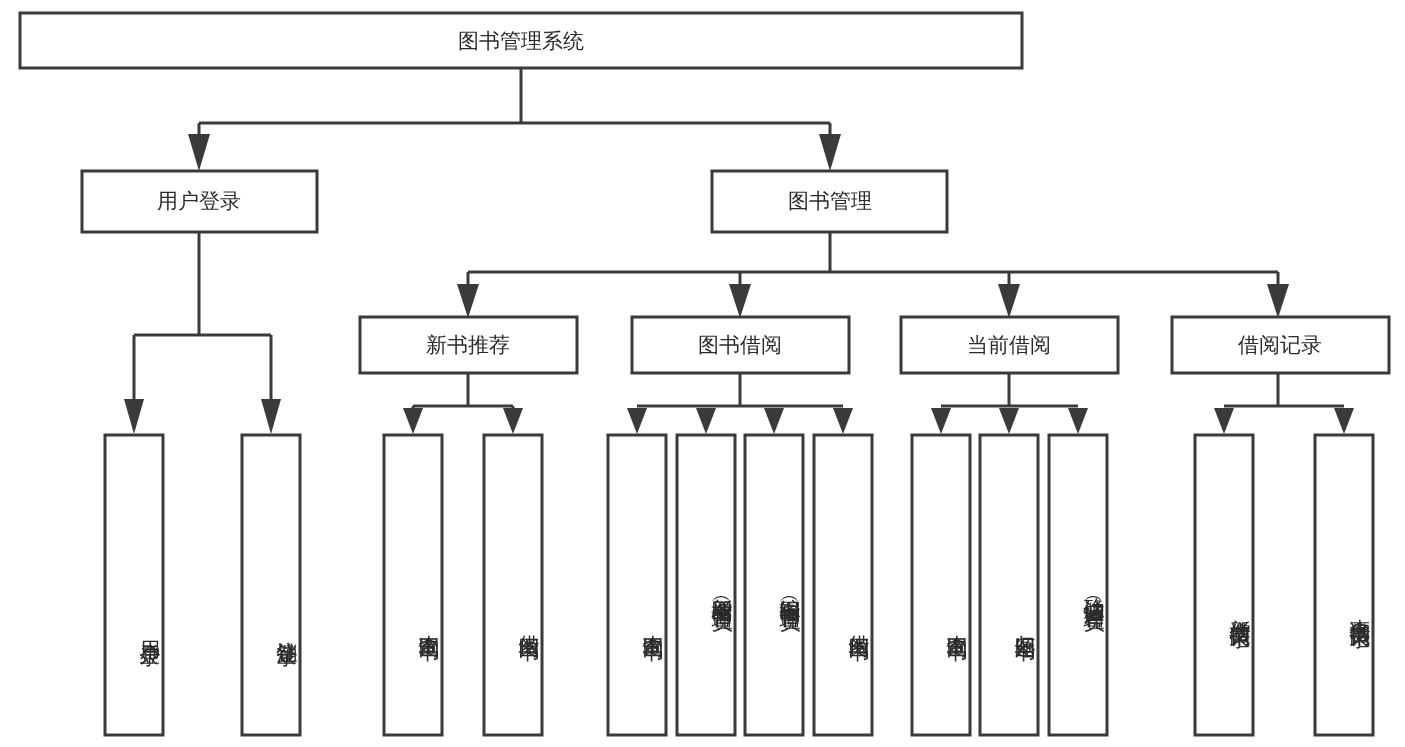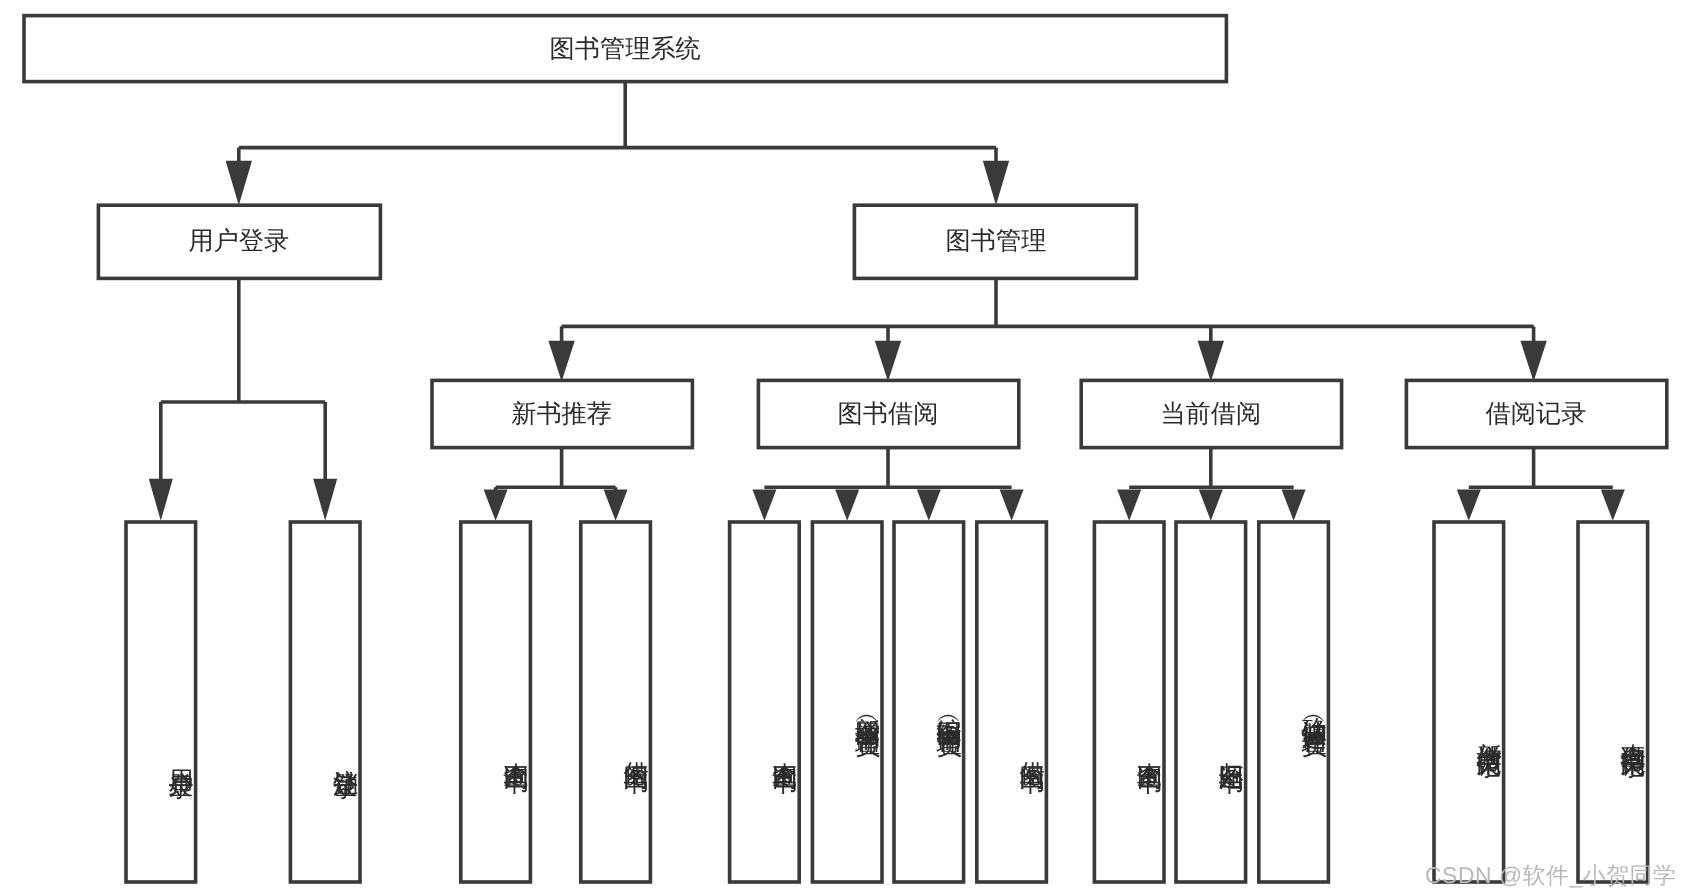--- a/index.html
+++ b/index.html
@@ -184,14 +184,13 @@
   <div class="v-label" style="left:608px; top:508px; width:58px; height:227px;">查询图书</div>
   <div class="v-label" style="left:677px; top:444px; width:58px; height:291px;">新增图书（管理员）</div>
   <div class="v-label" style="left:745px; top:444px; width:58px; height:291px;">编辑图书（管理员）</div>
   <div class="v-label" style="left:814px; top:508px; width:58px; height:227px;">借阅图书</div>
   <div class="v-label" style="left:912px; top:508px; width:58px; height:227px;">查询图书</div>
   <div class="v-label" style="left:980px; top:508px; width:58px; height:227px;">归还图书</div>
   <div class="v-label" style="left:1049px; top:444px; width:58px; height:291px;">确认归还（管理员）</div>
   <div class="v-label" style="left:1195px; top:481px; width:58px; height:254px;">新增借阅记录</div>
   <div class="v-label" style="left:1315px; top:481px; width:58px; height:254px;">查询借阅记录</div>
 
-  <div class="watermark">CSDN @软件_小贺同学</div>
 </div>
 
 </body></html>

